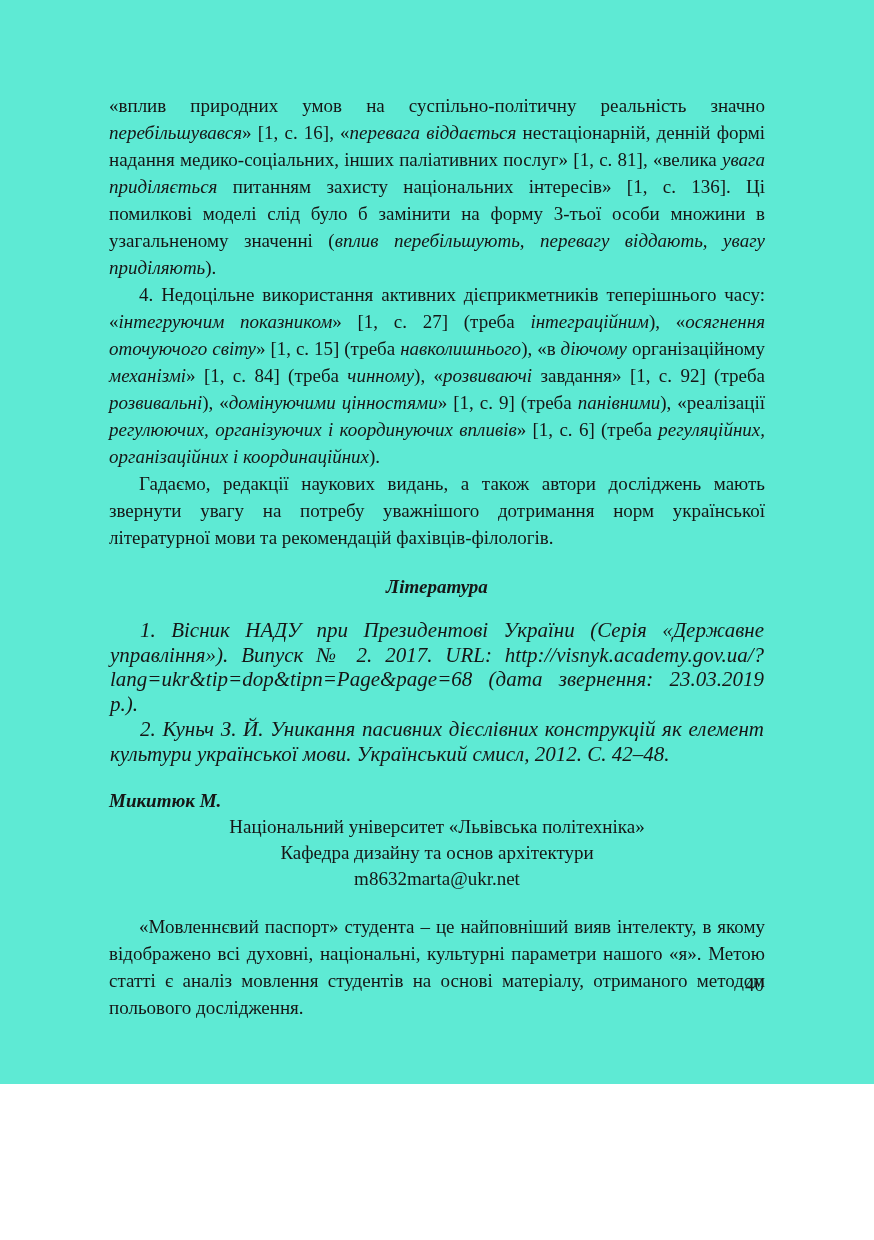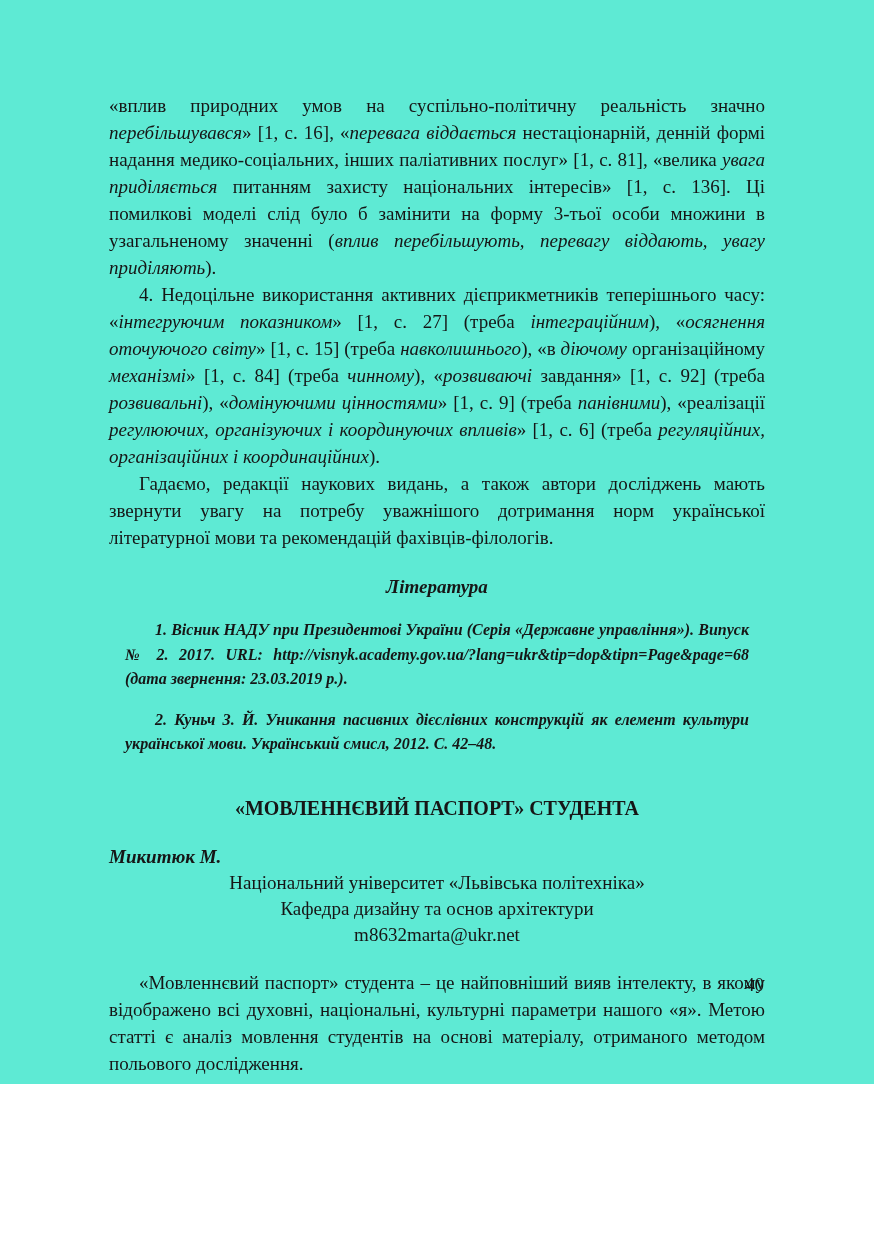--- a/index.html
+++ b/index.html
@@ -30,28 +30,27 @@
   .bd { font-weight: bold; }
   h3.lit-heading {
     margin: 22px 0 18px 0;
     text-align: center;
     font-size: 19px;
     font-weight: bold;
     font-style: italic;
     line-height: 27px;
   }
   p.ref {
-    margin: 16px;
-    font-size: 16px;
+    margin: 1px;
+    font-size: 21px;
     line-height: 24.5px;
     font-style: italic;
     text-align: justify;
     text-indent: 30px;
     word-break: break-word;
-    font-weight: bold;
   }
   h2.art-title {
     margin: 38px 0 0 0;
     text-align: center;
     font-size: 20px;
     font-weight: bold;
     line-height: 27px;
   }
   p.author {
     margin: 22px 0 0 0;
@@ -91,21 +90,20 @@
     <p class="body ind"><span>4. Недоцільне використання активних дієприкметників теперішнього часу: «</span><span class="it">інтегруючим показником</span><span>» [1, с. 27] (треба </span><span class="it">інтеграційним</span><span>), «</span><span class="it">осягнення оточуючого світу</span><span>» [1, с. 15] (треба </span><span class="it">навколишнього</span><span>), «в </span><span class="it">діючому</span><span> організаційному </span><span class="it">механізмі</span><span>» [1, с. 84] (треба </span><span class="it">чинному</span><span>), «</span><span class="it">розвиваючі</span><span> завдання» [1, с. 92] (треба </span><span class="it">розвивальні</span><span>), «</span><span class="it">домінуючими цінностями</span><span>» [1, с. 9] (треба </span><span class="it">панівними</span><span>), «реалізації </span><span class="it">регулюючих, організуючих і координуючих впливів</span><span>» [1, с. 6] (треба </span><span class="it">регуляційних, організаційних і координаційних</span><span>).</span></p>
 
     <p class="body ind"><span>Гадаємо, редакції наукових видань, а також автори досліджень мають звернути увагу на потребу уважнішого дотримання норм української літературної мови та рекомендацій фахівців-філологів.</span></p>
 
     <h3 class="lit-heading">Література</h3>
 
     <p class="ref">1. Вісник НАДУ при Президентові України (Серія «Державне управління»). Випуск № 2. 2017. URL: http://visnyk.academy.gov.ua/?lang=ukr&amp;tip=dop&amp;tipn=Page&amp;page=68 (дата звернення: 23.03.2019 р.).</p>
 
     <p class="ref">2. Куньч З. Й. Уникання пасивних дієслівних конструкцій як елемент культури української мови. Український смисл, 2012. С. 42–48.</p>
 
-    <h2 class="art-title">«МОВЛЕННЄВИЙ ПАСПОРТ» СТУДЕНТА</h2>
 
     <p class="author">Микитюк М.</p>
 
     <div class="meta">Національний університет «Львівська політехніка»</div>
     <div class="meta">Кафедра дизайну та основ архітектури</div>
     <div class="meta">m8632marta@ukr.net</div>
 
 
     <p class="body ind final">«Мовленнєвий паспорт» студента – це найповніший вияв інтелекту, в якому відображено всі духовні, національні, культурні параметри нашого «я». Метою статті є аналіз мовлення студентів на основі матеріалу, отриманого методом польового дослідження.</p>
 

